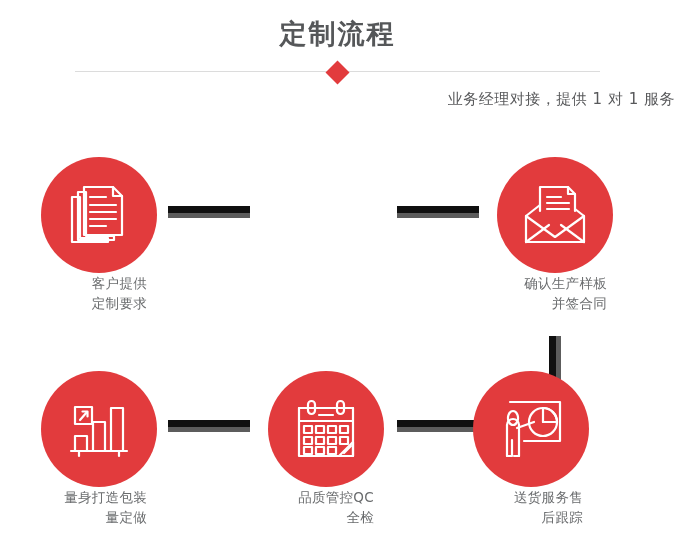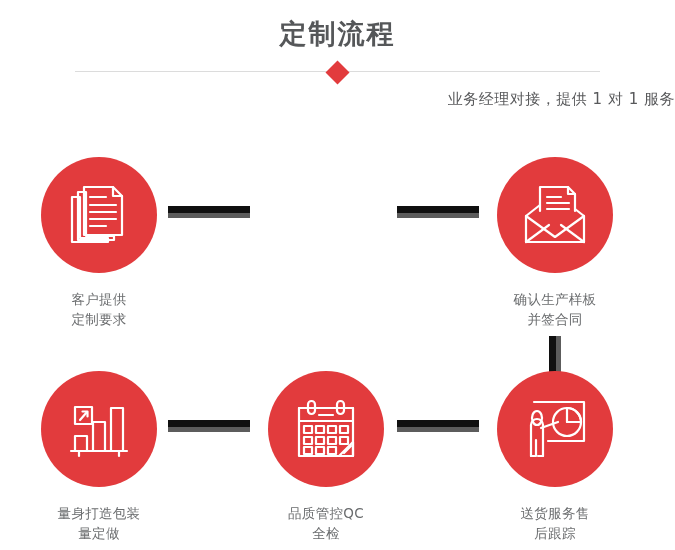--- a/index.html
+++ b/index.html
@@ -92,25 +92,24 @@
     margin: 0 auto;
   }
   .circle svg {
     position: absolute;
     left: 50%;
     top: 50%;
     transform: translate(-50%, -50%);
     display: block;
   }
   .step-label {
-    margin-top: 16px;
     font-size: 13.5px;
     line-height: 20px;
     color: #6a6c6e;
-    text-align: center;
+    text-align: right;
     width: 96px;
     margin-left: auto;
     margin-right: auto;
     white-space: pre-line;
     letter-spacing: 0.3px;
   }
   .step.wide .step-label { width: 104px; }
 
   
   .conn-h {
@@ -283,21 +282,21 @@
     </div>
     <div class="step-label">品质管控QC
 全检</div>
   </div>
 
   <div class="conn-h" style="left:397px; top:420px;">
     <div class="bar"></div>
     <div class="shadow"></div>
   </div>
 
-  <div class="step wide" style="left:475px; top:371px;">
+  <div class="step wide" style="left:451px; top:371px;">
     <div class="circle">
       <svg width="64" height="62" viewBox="0 0 64 62">
         <g fill="none" stroke="#ffffff" stroke-width="2.2" stroke-linejoin="round" stroke-linecap="round">
           <path d="M18 4 H61 V43 H25"></path>
           <path d="M11 4 H18"></path>
           <circle cx="44" cy="24" r="14"></circle>
           <line x1="44" y1="24" x2="44" y2="10"></line>
           <line x1="44" y1="24" x2="58" y2="24"></line>
           <path d="M44 10 A14 14 0 0 1 58 24"></path>
           <path d="M14 13 a5 7 0 1 0 0.01 0 Z"></path>

